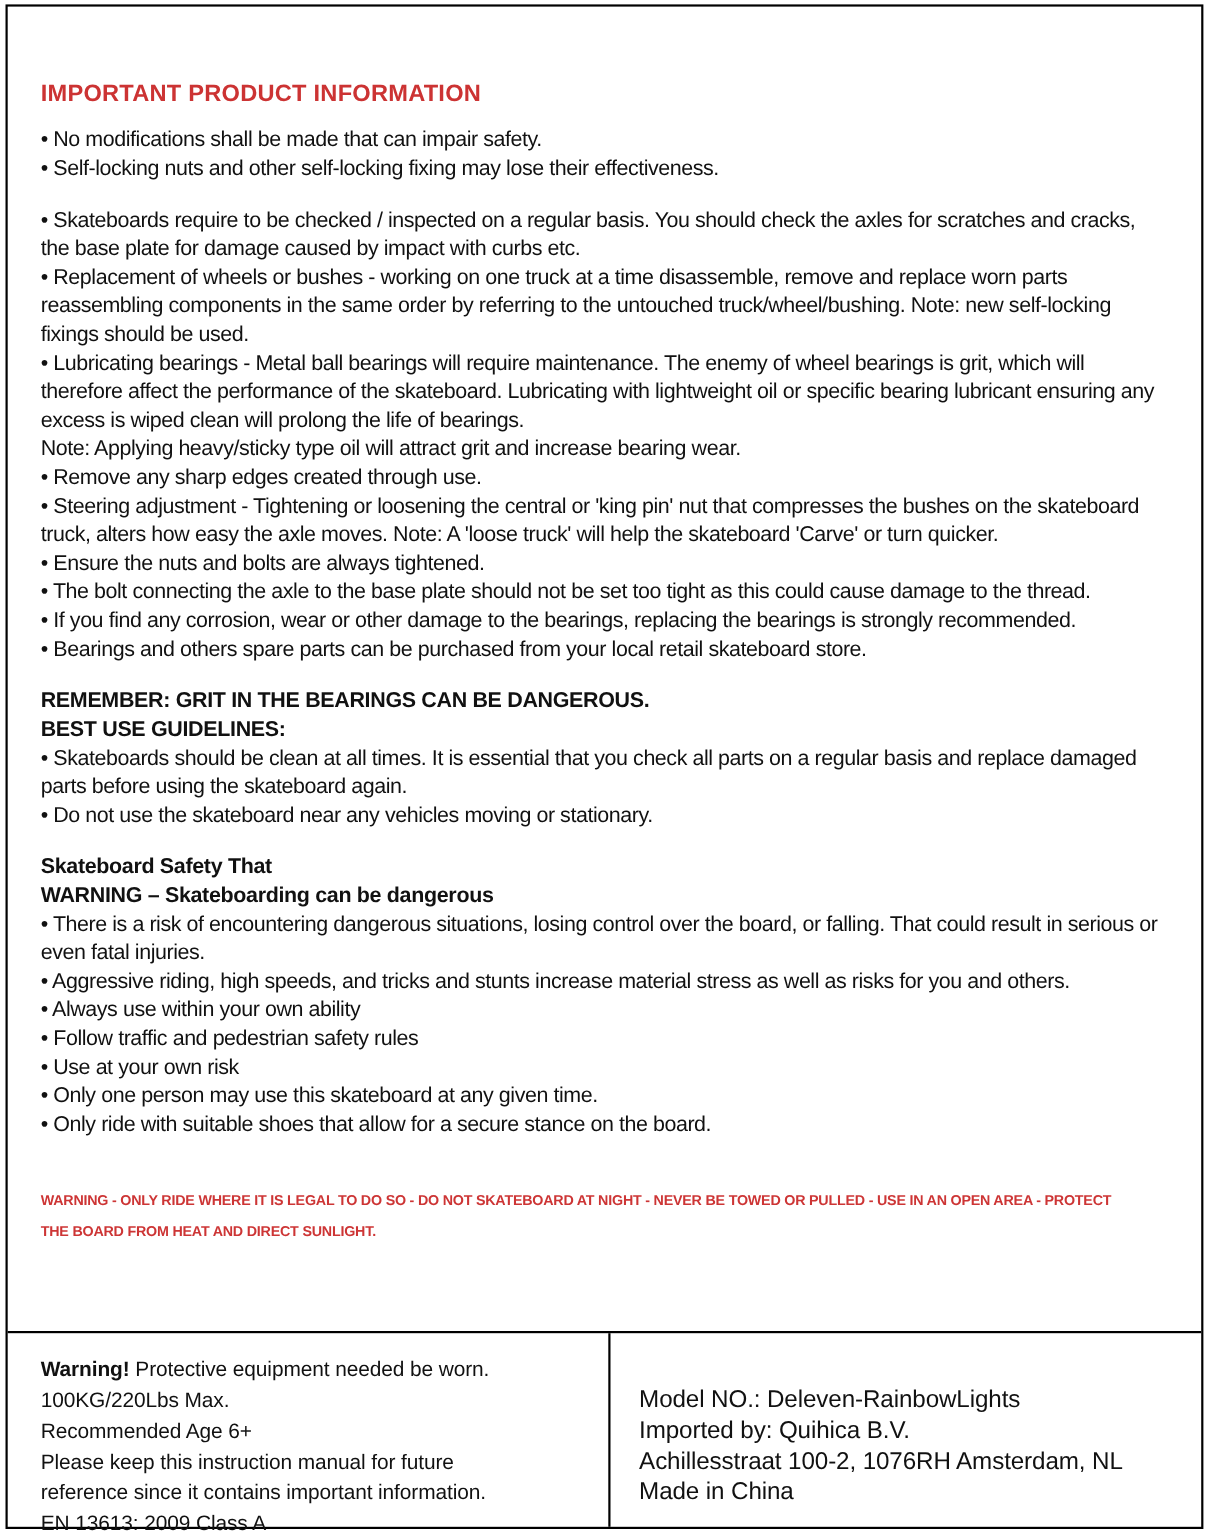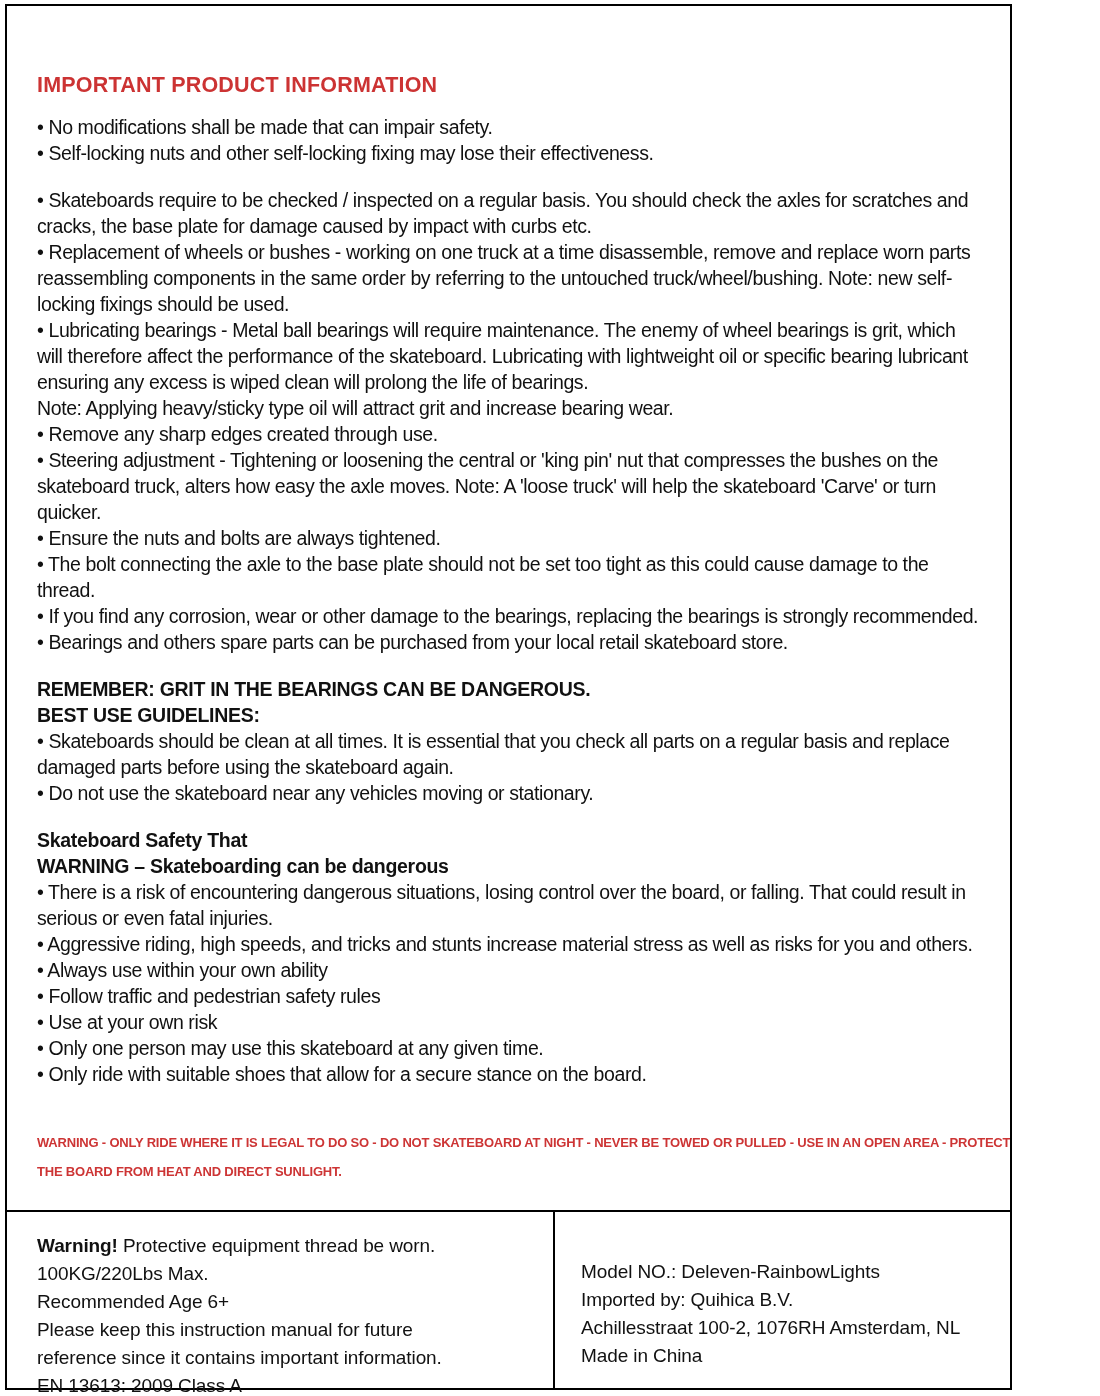--- a/index.html
+++ b/index.html
@@ -8,21 +8,21 @@
     background: #ffffff;
     width: 1100px;
     height: 1396px;
     font-family: "Liberation Sans", sans-serif;
     color: #111111;
   }
   .page {
     position: absolute;
     top: 4px;
     left: 5px;
-    width: 1007px;
+    width: 1089px;
     height: 1386px;
     border: 2px solid #000000;
     box-sizing: border-box;
     display: flex;
     flex-direction: column;
     background: #ffffff;
   }
   .main {
     flex: 1;
     box-sizing: border-box;
@@ -72,21 +72,21 @@
     border-right: 2px solid #000000;
     padding: 20px 24px 0 30px;
     font-size: 19px;
     line-height: 28px;
     letter-spacing: -0.1px;
   }
   .footer-right {
     flex: 1;
     box-sizing: border-box;
     padding: 46px 20px 0 26px;
-    font-size: 19px;
+    font-size: 22px;
     line-height: 28px;
     letter-spacing: -0.1px;
   }
   .footer-line { margin: 0; }
   .b { font-weight: bold; }
 </style>
 </head>
 <body>
 
 <div class="page">
@@ -128,21 +128,21 @@
     <p class="li">• Use at your own risk</p>
     <p class="li">• Only one person may use this skateboard at any given time.</p>
     <p class="li">• Only ride with suitable shoes that allow for a secure stance on the board.</p>
 
     <p class="red-warning">WARNING - ONLY RIDE WHERE IT IS LEGAL TO DO SO - DO NOT SKATEBOARD AT NIGHT - NEVER BE TOWED OR PULLED - USE IN AN OPEN AREA - PROTECT THE BOARD FROM HEAT AND DIRECT SUNLIGHT.</p>
 
   </div>
 
   <div class="footer">
     <div class="footer-left">
-      <p class="footer-line"><span class="b">Warning!</span><span> Protective equipment thread be worn.</span></p>
+      <p class="footer-line"><span class="b">Warning!</span><span> Protective equipment needed be worn.</span></p>
       <p class="footer-line">100KG/220Lbs Max.</p>
       <p class="footer-line">Recommended Age 6+</p>
       <p class="footer-line">Please keep this instruction manual for future</p>
       <p class="footer-line">reference since it contains important information.</p>
       <p class="footer-line">EN 13613: 2009 Class A</p>
     </div>
     <div class="footer-right">
       <p class="footer-line">Model NO.: Deleven-RainbowLights</p>
       <p class="footer-line">Imported by: Quihica B.V.</p>
       <p class="footer-line">Achillesstraat 100-2, 1076RH Amsterdam, NL</p>

